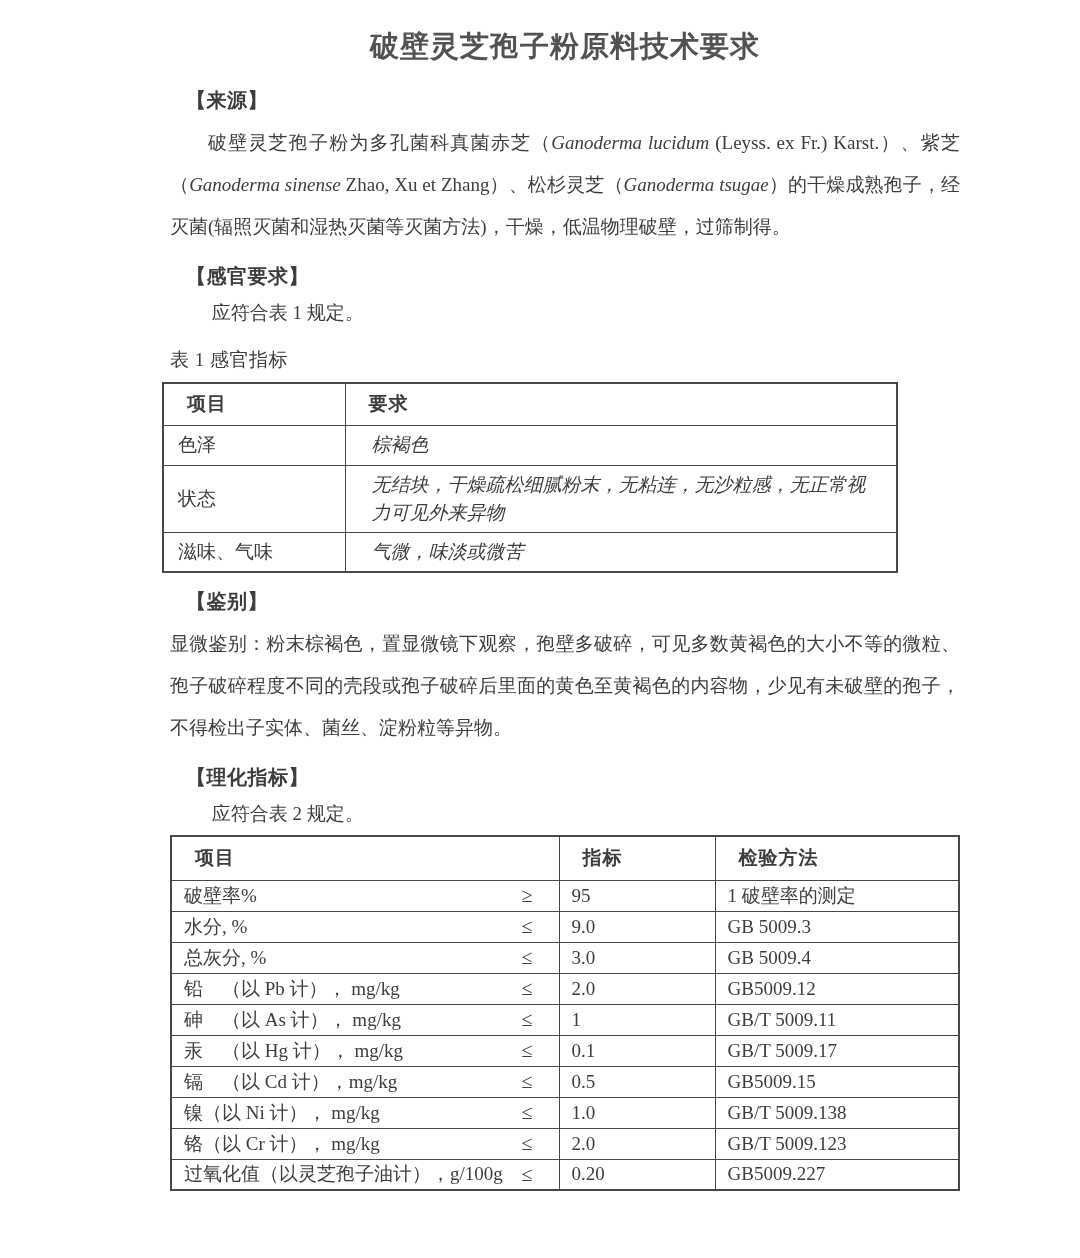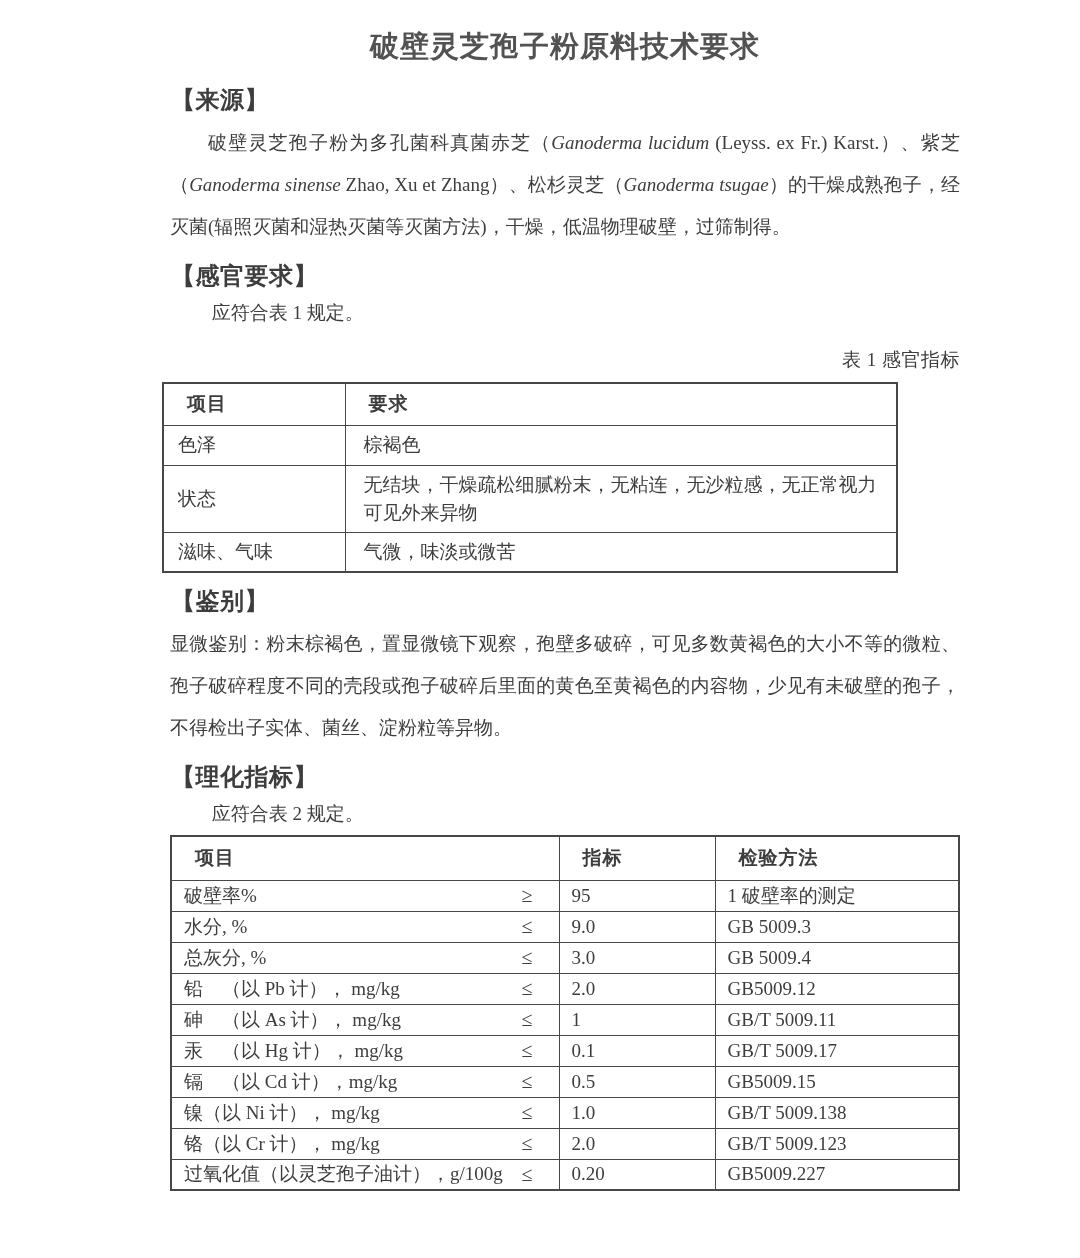--- a/index.html
+++ b/index.html
@@ -26,44 +26,44 @@
     font-family: "Liberation Sans", "DejaVu Sans", sans-serif;
     font-weight: 700;
     font-size: 29px;
     line-height: 40px;
     color: var(--title);
     text-align: center;
     margin: 0 0 20px 0;
     letter-spacing: 1px;
   }
   .section-heading {
-    font-size: 24px;
+    font-size: 20px;
     font-weight: 600;
     line-height: 28px;
-    margin: 14px 0 0 1px;
+    margin: 14px 0 0 16px;
     letter-spacing: 0.5px;
   }
   .body-para {
     font-size: 19px;
     line-height: 42px;
     text-align: justify;
     margin: 8px 0 0 0;
   }
   .indent { text-indent: 2em; }
   .latin { font-style: italic; }
   .note-line {
     font-size: 19px;
     line-height: 42px;
     margin: 2px 0 0 0;
     text-indent: 2.2em;
   }
   .table-caption {
     font-size: 19px;
     line-height: 28px;
-    text-align: right;
+    text-align: left;
     margin: 12px 0 8px 0;
     letter-spacing: 0.5px;
   }
   table {
     border-collapse: collapse;
     table-layout: fixed;
     font-size: 19px;
   }
   table, th, td { border: 1.6px solid var(--border); }
   table { border-width: 2px; }
@@ -76,21 +76,21 @@
   
   .table1 { width: 736px; margin-left: -8px; }
   .table1 col.c1 { width: 182px; }
   .table1 th { height: 42px; }
   .table1 td {
     padding: 5px 14px;
     line-height: 28px;
     vertical-align: middle;
   }
   .table1 tbody tr { height: 40px; }
-  .table1 td.req { padding-left: 18px; }
+  .table1 td.req { padding-left: 26px; font-style: italic; }
   
   .table2 { width: 790px; }
   .table2 col.c1 { width: 388px; }
   .table2 col.c2 { width: 156px; }
   .table2 th { height: 44px; }
   .table2 td {
     height: 31px;
     padding: 0 12px;
     vertical-align: middle;
     white-space: nowrap;

